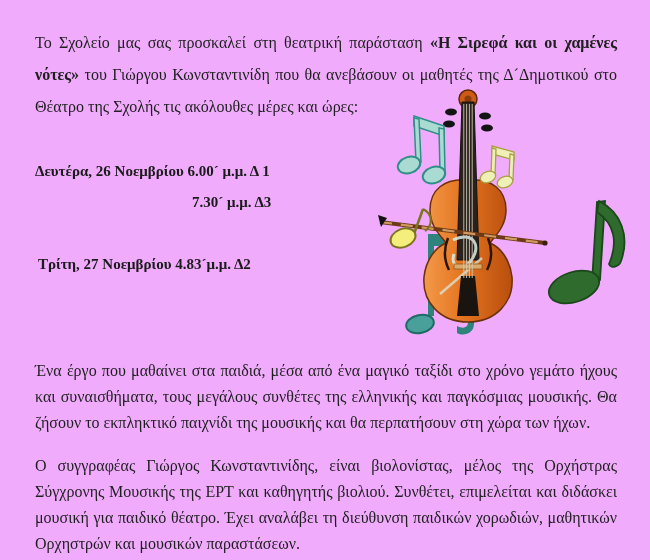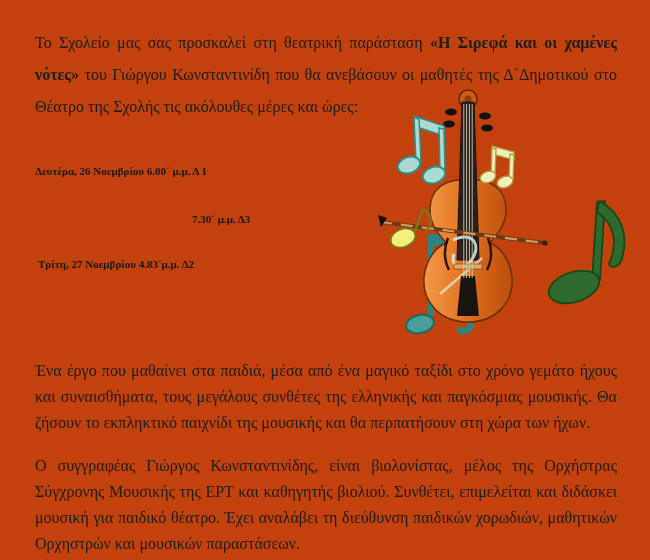--- a/index.html
+++ b/index.html
@@ -5,45 +5,45 @@
   html, body { margin: 0; padding: 0; }
   body {
     width: 650px; height: 560px;
     background: #ffffff;
     font-family: "Liberation Serif", "DejaVu Serif", serif;
     overflow: hidden;
   }
   .page {
     position: relative;
     width: 650px; height: 560px;
-    background: #c2410c;
+    background: #f0abfc;
     color: #1f1f1f;
   }
   .para {
     position: absolute;
     left: 35px;
     width: 582px;
     font-size: 16px;
     text-align: justify;
     color: #1f1f1f;
   }
   #intro-paragraph { top: 11px; line-height: 32px; }
   #paragraph-2     { top: 342px; line-height: 26px; }
   #paragraph-3     { top: 437px; line-height: 26px; }
   .bold-title { font-weight: bold; }
   .sched {
     position: absolute;
     font-weight: bold;
-    font-size: 11px;
+    font-size: 15px;
     line-height: 20px;
     white-space: nowrap;
     color: #1b1b1b;
   }
   #sched-line-1 { left: 35px;  top: 161px; }
-  #sched-line-2 { left: 192px; top: 209px; }
+  #sched-line-2 { left: 192px; top: 192px; }
   #sched-line-3 { left: 38px;  top: 254px; }
   .illus {
     position: absolute;
     left: 378px; top: 88px;
     width: 272px; height: 252px;
   }
   
   .teal-fill   { fill: #aadbd2; stroke: #2f8f88; stroke-width: 2; }
   .teal-thin   { fill: #aadbd2; stroke: #2f8f88; stroke-width: 1.5; }
   .teal-solid  { fill: #2e837d; }

